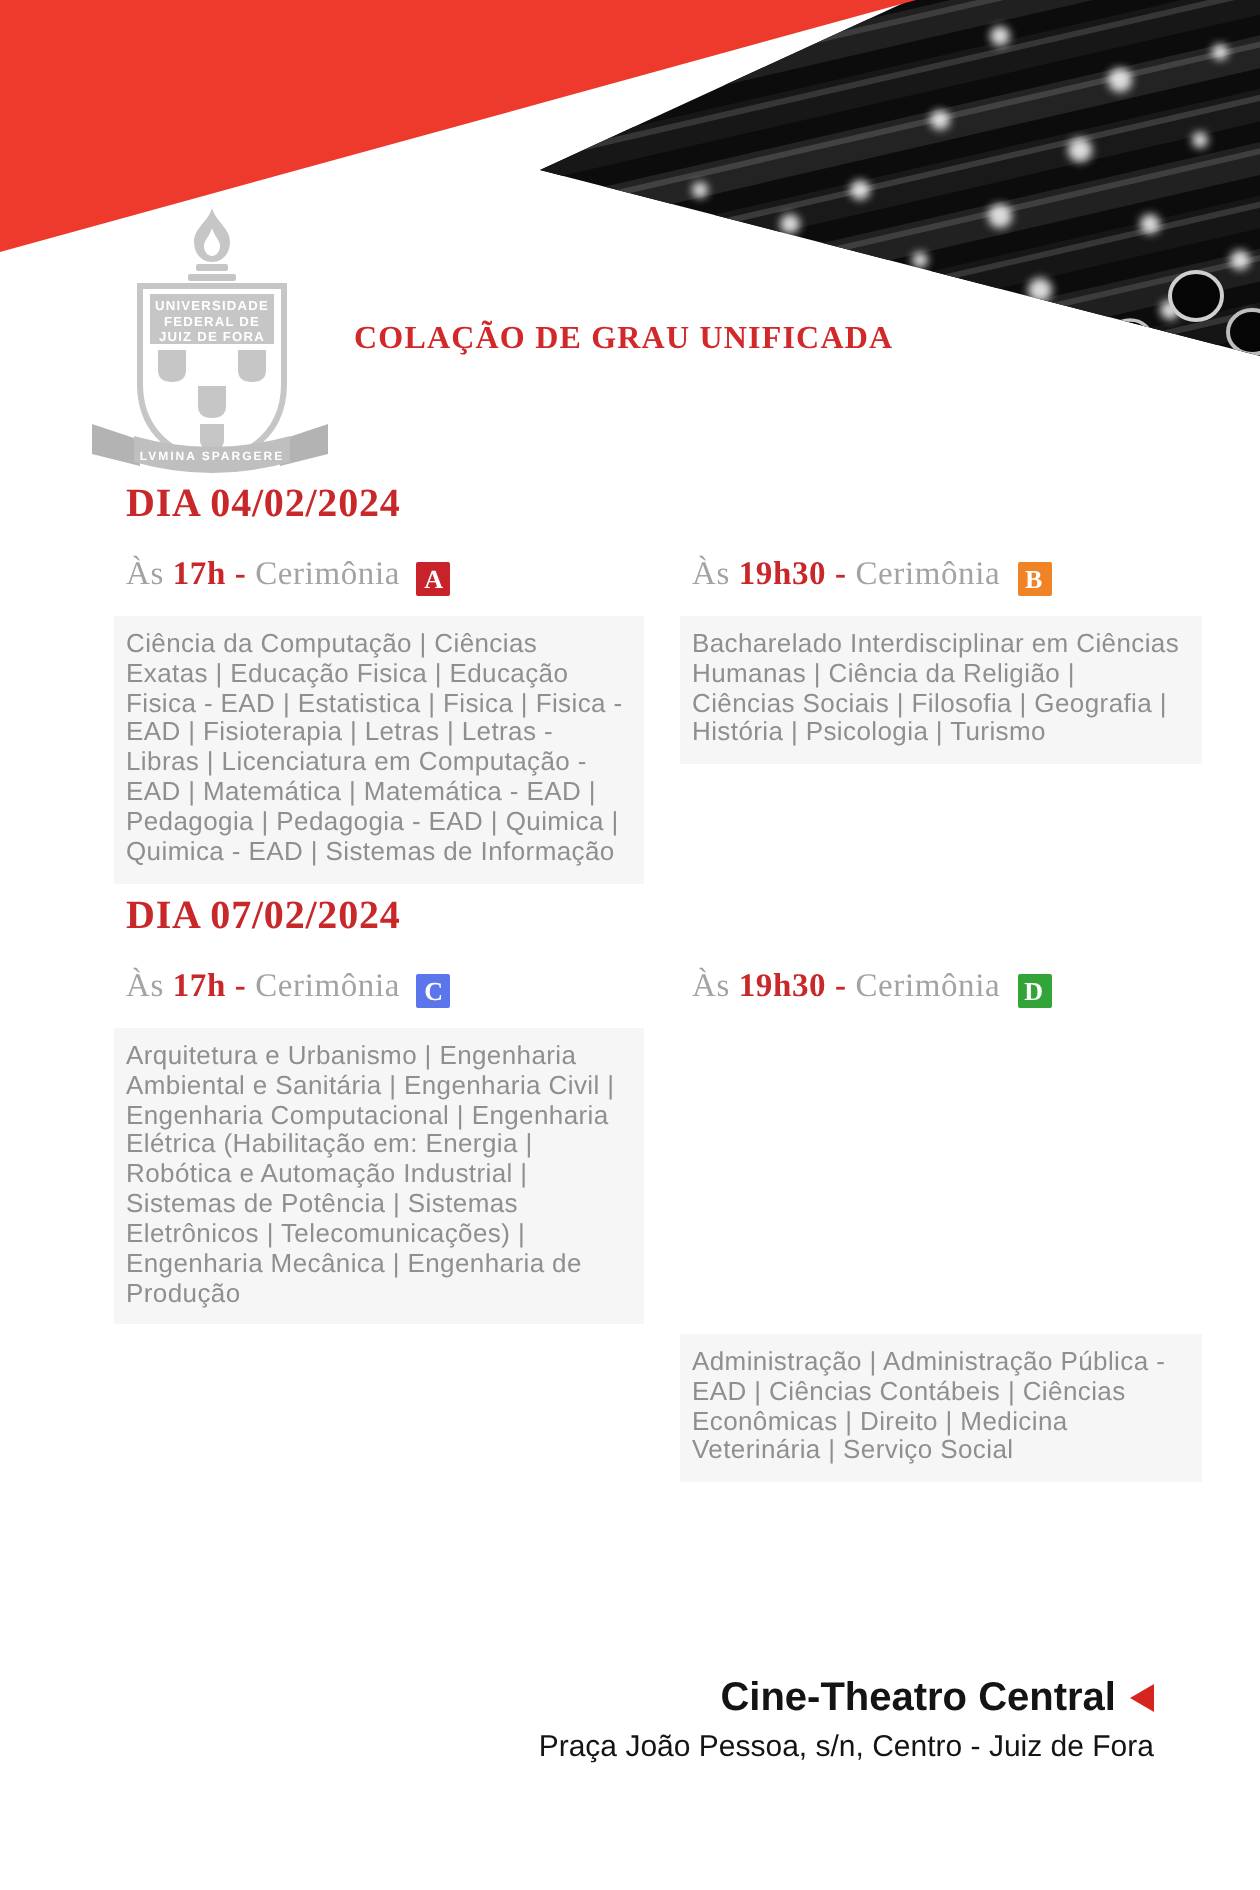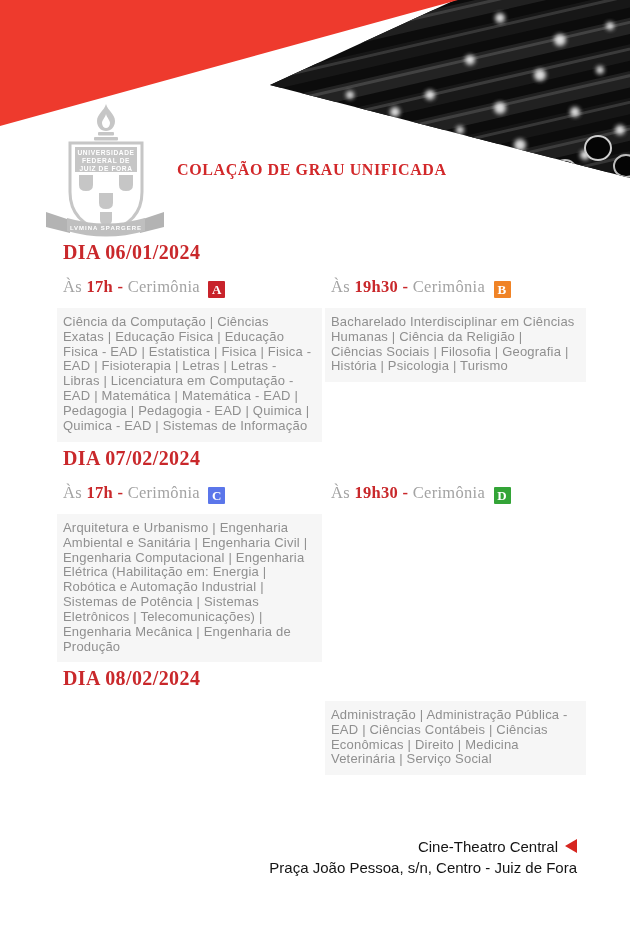--- a/index.html
+++ b/index.html
@@ -19,40 +19,40 @@
     margin-top:5px;font-family:"Liberation Serif", serif;
     font-size:15px;color:#b5b5b5;letter-spacing:.5px;
   }
   
   .section{position:absolute;left:57px;width:531px;}
   .sec1{top:241px;} .sec2{top:447px;} .sec3{top:667px;}
   .date-heading{
     margin:0 0 11px 6px;font-family:"Liberation Serif", serif;
     font-size:20px;font-weight:700;color:#c9282b;letter-spacing:.4px;
   }
-  .cols{display:grid;grid-template-columns:265px 261px;column-gap:3px;}
+  .cols{display:grid;grid-template-columns:265px 261px;column-gap:18px;}
   .time-row{
     margin:2px 0 10px 6px;font-family:"Liberation Serif", serif;
     font-size:16.5px;color:#a3a3a3;letter-spacing:.3px;white-space:nowrap;
   }
   .time-row .t-strong{color:#c9282b;font-weight:700;}
   .badge{
     display:inline-block;width:17px;height:17px;line-height:17px;
     text-align:center;vertical-align:-2px;margin-left:4px;
     font-family:"Liberation Serif", serif;font-size:13px;font-weight:700;
     color:#ffffff;border-radius:1px;
   }
   .course-box{
     background:#f6f6f6;color:#8f8f8f;
     font-size:13px;line-height:1.14;letter-spacing:.2px;
     padding:7px 9px 8px 6px;align-self:start;
   }
   
   .footer{position:absolute;top:838px;right:53px;text-align:right;color:#141414;}
-  .footer .venue{font-size:15px;font-weight:400;white-space:nowrap;}
+  .footer .venue{font-size:20px;font-weight:700;white-space:nowrap;}
   .footer .address{font-size:15px;margin-top:4px;white-space:nowrap;}
   .arrow-left{
     display:inline-block;width:0;height:0;margin-left:7px;vertical-align:-1px;
     border-top:7px solid transparent;border-bottom:7px solid transparent;
     border-right:12px solid #d6251f;
   }
 </style>
 </head>
 <body>
 
@@ -151,21 +151,21 @@
     <path d="M27,122 Q66,133 105,122 L105,135 Q66,146 27,135 Z" fill="#bfbfbf"></path>
     <text x="66" y="134" font-family="Liberation Sans, sans-serif" font-size="6" font-weight="bold" fill="#ffffff" text-anchor="middle" letter-spacing="1">LVMINA SPARGERE</text>
   </g>
 </svg>
 
 <div class="title-block">
   <h1 style="color: rgb(210, 40, 42);">COLAÇÃO DE GRAU UNIFICADA</h1>
 </div>
 
 <div class="section sec1">
-  <h2 class="date-heading">DIA 06/01/2024</h2>
+  <h2 class="date-heading">DIA 04/02/2024</h2>
   <div class="cols">
     <div class="time-row">
       <span>Às</span>
       <span class="t-strong">17h</span>
       <span class="t-strong">-</span>
       <span>Cerimônia</span>
       <span class="badge" style="background-color: rgb(200, 35, 43);">A</span>
     </div>
     <div class="time-row">
       <span>Às</span>
@@ -194,21 +194,20 @@
       <span class="t-strong">19h30</span>
       <span class="t-strong">-</span>
       <span>Cerimônia</span>
       <span class="badge" style="background-color: rgb(51, 164, 55);">D</span>
     </div>
     <div class="course-box">Arquitetura e Urbanismo | Engenharia Ambiental e Sanitária | Engenharia Civil | Engenharia Computacional | Engenharia Elétrica (Habilitação em: Energia | Robótica e Automação Industrial | Sistemas de Potência | Sistemas Eletrônicos | Telecomunicações) | Engenharia Mecânica | Engenharia de Produção</div>
   </div>
 </div>
 
 <div class="section sec3">
-  <h2 class="date-heading">DIA 08/02/2024</h2>
   <div class="cols">
     <div></div>
     <div class="course-box">Administração | Administração Pública - EAD | Ciências Contábeis | Ciências Econômicas | Direito | Medicina Veterinária | Serviço Social</div>
   </div>
 </div>
 
 <div class="footer">
   <div class="venue">
     <span>Cine-Theatro Central</span><span class="arrow-left" style="border-right-color: rgb(214, 37, 31);"></span>
   </div>

